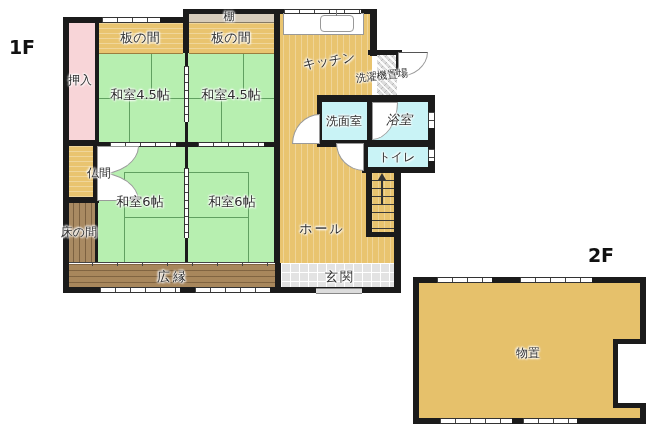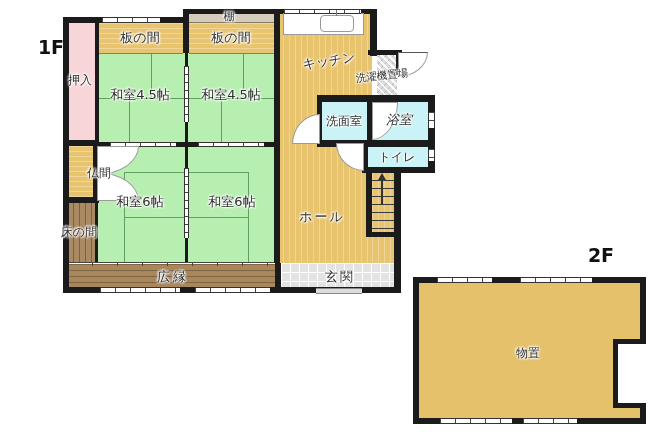--- a/index.html
+++ b/index.html
@@ -149,36 +149,36 @@
   <div class="wall" style="left:640px;top:403px;width:6px;height:21px;"></div>
   <div class="abs" style="left:618px;top:344px;width:31px;height:59px;background:#fff;z-index:2;"></div>
   <div class="wall" style="left:613px;top:339px;width:5px;height:69px;"></div>
   <div class="wall" style="left:613px;top:339px;width:33px;height:5px;"></div>
   <div class="wall" style="left:613px;top:403px;width:33px;height:5px;"></div>
   <div class="win-h" style="left:437px;top:277px;width:55px;height:4px;"></div>
   <div class="win-h" style="left:520px;top:277px;width:72px;height:4px;"></div>
   <div class="win-h" style="left:440px;top:418px;width:72px;height:4px;"></div>
   <div class="win-h" style="left:523px;top:418px;width:54px;height:4px;"></div>
 
-  <div class="lbl floor-lbl" style="left:51px;top:47px;">1F</div>
+  <div class="lbl floor-lbl" style="left:22px;top:47px;">1F</div>
   <div class="lbl floor-lbl" style="left:601px;top:255px;">2F</div>
 
   <div class="lbl" style="left:80px;top:80px;font-size:12px;">押入</div>
   <div class="lbl" style="left:140px;top:38px;">板の間</div>
   <div class="lbl sm" style="left:229px;top:16px;">棚</div>
   <div class="lbl" style="left:231px;top:38px;">板の間</div>
   <div class="lbl" style="left:329px;top:61px;transform:translate(-50%,-50%) rotate(-8deg);">キッチン</div>
   <div class="lbl" style="left:382px;top:76px;font-size:10.5px;transform:translate(-50%,-50%) rotate(-6deg);">洗濯機置場</div>
   <div class="lbl" style="left:140px;top:95px;">和室4.5帖</div>
   <div class="lbl" style="left:231px;top:95px;">和室4.5帖</div>
   <div class="lbl" style="left:344px;top:121px;font-size:12px;">洗面室</div>
   <div class="lbl" style="left:399px;top:120px;font-style:italic;">浴室</div>
   <div class="lbl" style="left:397px;top:157px;font-size:12px;">トイレ</div>
   <div class="lbl" style="left:79px;top:173px;font-size:12px;padding-left:40px;">仏間</div>
   <div class="lbl" style="left:140px;top:202px;">和室6帖</div>
   <div class="lbl" style="left:232px;top:202px;">和室6帖</div>
-  <div class="lbl" style="left:322px;top:217px;letter-spacing:2px;">ホール</div>
+  <div class="lbl" style="left:322px;top:229px;letter-spacing:2px;">ホール</div>
   <div class="lbl" style="left:79px;top:232px;font-size:12px;">床の間</div>
   <div class="lbl" style="left:173px;top:277px;letter-spacing:3px;">広縁</div>
   <div class="lbl" style="left:340px;top:277px;letter-spacing:2px;">玄関</div>
   <div class="lbl" style="left:528px;top:353px;font-size:12px;">物置</div>
 
 </div>
 
 </body></html>

